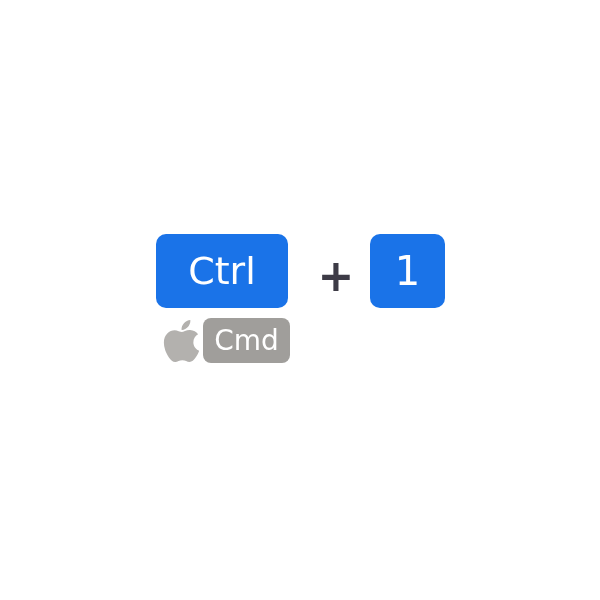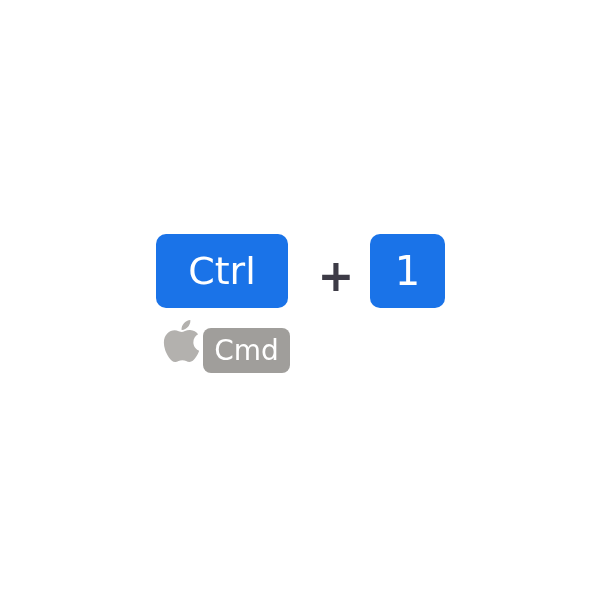--- a/index.html
+++ b/index.html
@@ -72,21 +72,21 @@
   }
   .badge-cmd {
     display: flex;
     align-items: center;
     justify-content: center;
     background: #a09e9b;
     color: #ffffff;
     border-radius: 8px;
     width: 87px;
     height: 45px;
-    margin-top: 12px;
+    margin-top: 2px;
     font-size: 28px;
   }
 </style>
 </head>
 <body>
 
 <div class="canvas">
 
   <div class="key key-ctrl">
     <span>Ctrl</span>

